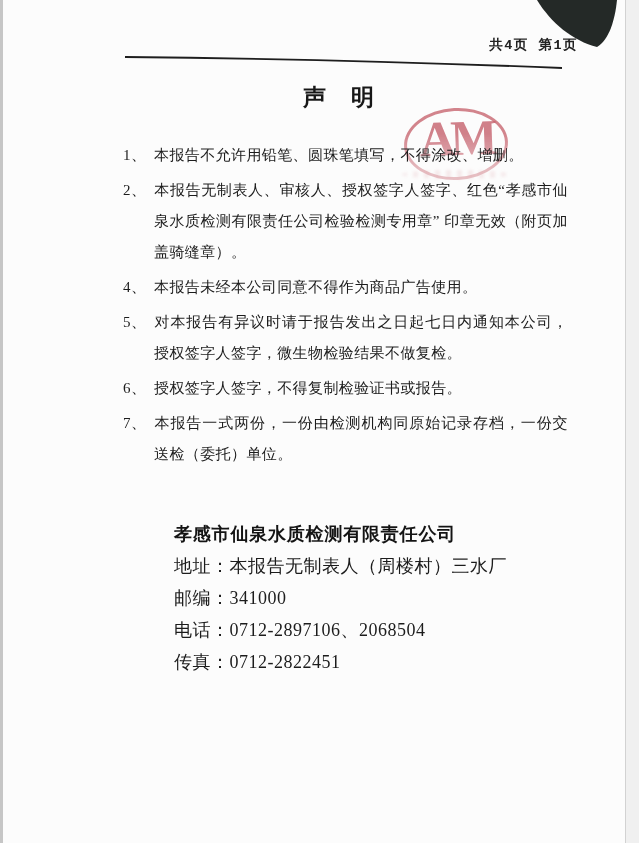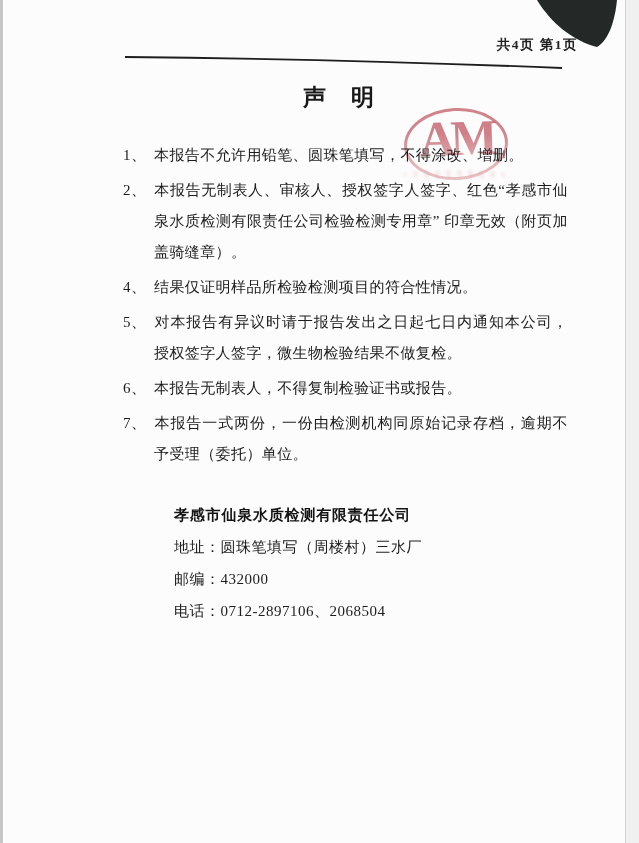--- a/index.html
+++ b/index.html
@@ -11,40 +11,41 @@
   }
   
   .edge-left{position:absolute;left:0;top:0;width:3px;height:843px;background:#c6c6c6;}
   .edge-right{position:absolute;right:0;top:0;width:13px;height:843px;background:#f0f0f0;border-left:1px solid #d2d2d2;}
   .corner-svg{position:absolute;left:0;top:0;}
   
   .pageinfo{
     position:absolute;top:36px;right:61px;
     font-size:13.5px;letter-spacing:1.5px;color:#222;
     font-weight:bold;
+    font-family:Liberation Mono, monospace;
   }
   .rule-svg{position:absolute;left:0;top:0;}
   
   .title{
     position:absolute;left:0;top:82px;width:680px;text-align:left;
     padding-left:303px;box-sizing:border-box;
     font-size:23px;font-weight:bold;letter-spacing:1px;color:#171717;
   }
   
   .items{position:absolute;left:119px;top:140px;width:449px;}
   p.item{
     margin:0 0 4px 4px;
     font-size:15px;line-height:31px;letter-spacing:0.4px;
     text-align:justify;
     padding-left:31px;text-indent:-31px;
     color:#1c1c1c;
   }
   p.item .num{display:inline-block;width:31px;text-indent:0;}
   
-  .company{position:absolute;left:174px;top:499px;font-size:15px;line-height:32px;color:#1c1c1c;}
+  .company{position:absolute;left:174px;top:518px;font-size:18px;line-height:32px;color:#1c1c1c;}
   .company .cname{font-weight:bold;letter-spacing:0.8px;color:#141414;}
   .company div{letter-spacing:0.5px;}
   
   .stamp{
     position:absolute;left:398px;top:100px;width:116px;height:112px;
     -webkit-mask-image:linear-gradient(180deg,rgba(0,0,0,.92) 30%,rgba(0,0,0,.5) 62%,rgba(0,0,0,.28) 100%);
     mask-image:linear-gradient(180deg,rgba(0,0,0,.92) 30%,rgba(0,0,0,.5) 62%,rgba(0,0,0,.28) 100%);
     pointer-events:none;
   }
   .stamp-ellipse{
@@ -88,26 +89,27 @@
     <div class="stamp-ellipse"></div>
     <div class="stamp-letters">AM</div>
     <div class="stamp-subtext"></div>
   </div>
 
   <div class="title">声　明</div>
 
   <div class="items">
     <p class="item"><span class="num">1、</span><span>本报告不允许用铅笔、圆珠笔填写，不得涂改、增删。</span></p>
     <p class="item"><span class="num">2、</span><span>本报告无制表人、审核人、授权签字人签字、红色“孝感市仙泉水质检测有限责任公司检验检测专用章” 印章无效（附页加盖骑缝章）。</span></p>
-    <p class="item"><span class="num">4、</span><span>结果仅证明样品所检验检测项目的符合性情况。</span></p>
+    <p class="item"><span class="num">4、</span><span>本报告未经本公司同意不得作为商品广告使用。</span></p>
     <p class="item"><span class="num">5、</span><span>对本报告有异议时请于报告发出之日起七日内通知本公司，授权签字人签字，微生物检验结果不做复检。</span></p>
-    <p class="item"><span class="num">6、</span><span>本报告无制表人，不得复制检验证书或报告。</span></p>
-    <p class="item"><span class="num">7、</span><span>本报告一式两份，一份由检测机构同原始记录存档，逾期不予受理（委托）单位。</span></p>
+    <p class="item"><span class="num">6、</span><span>授权签字人签字，不得复制检验证书或报告。</span></p>
+    <p class="item"><span class="num">7、</span><span>本报告一式两份，一份由检测机构同原始记录存档，一份交送检（委托）单位。</span></p>
   </div>
 
   <div class="company">
     <div class="cname">孝感市仙泉水质检测有限责任公司</div>
-    <div>地址：圆珠笔填写（周楼村）三水厂</div>
-    <div>邮编：432000</div>
+    <div>地址：本报告无制表人（周楼村）三水厂</div>
+    <div>邮编：341000</div>
     <div>电话：0712-2897106、2068504</div>
+    <div>传真：0712-2822451</div>
   </div>
 
 </div>
 
 </body></html>

